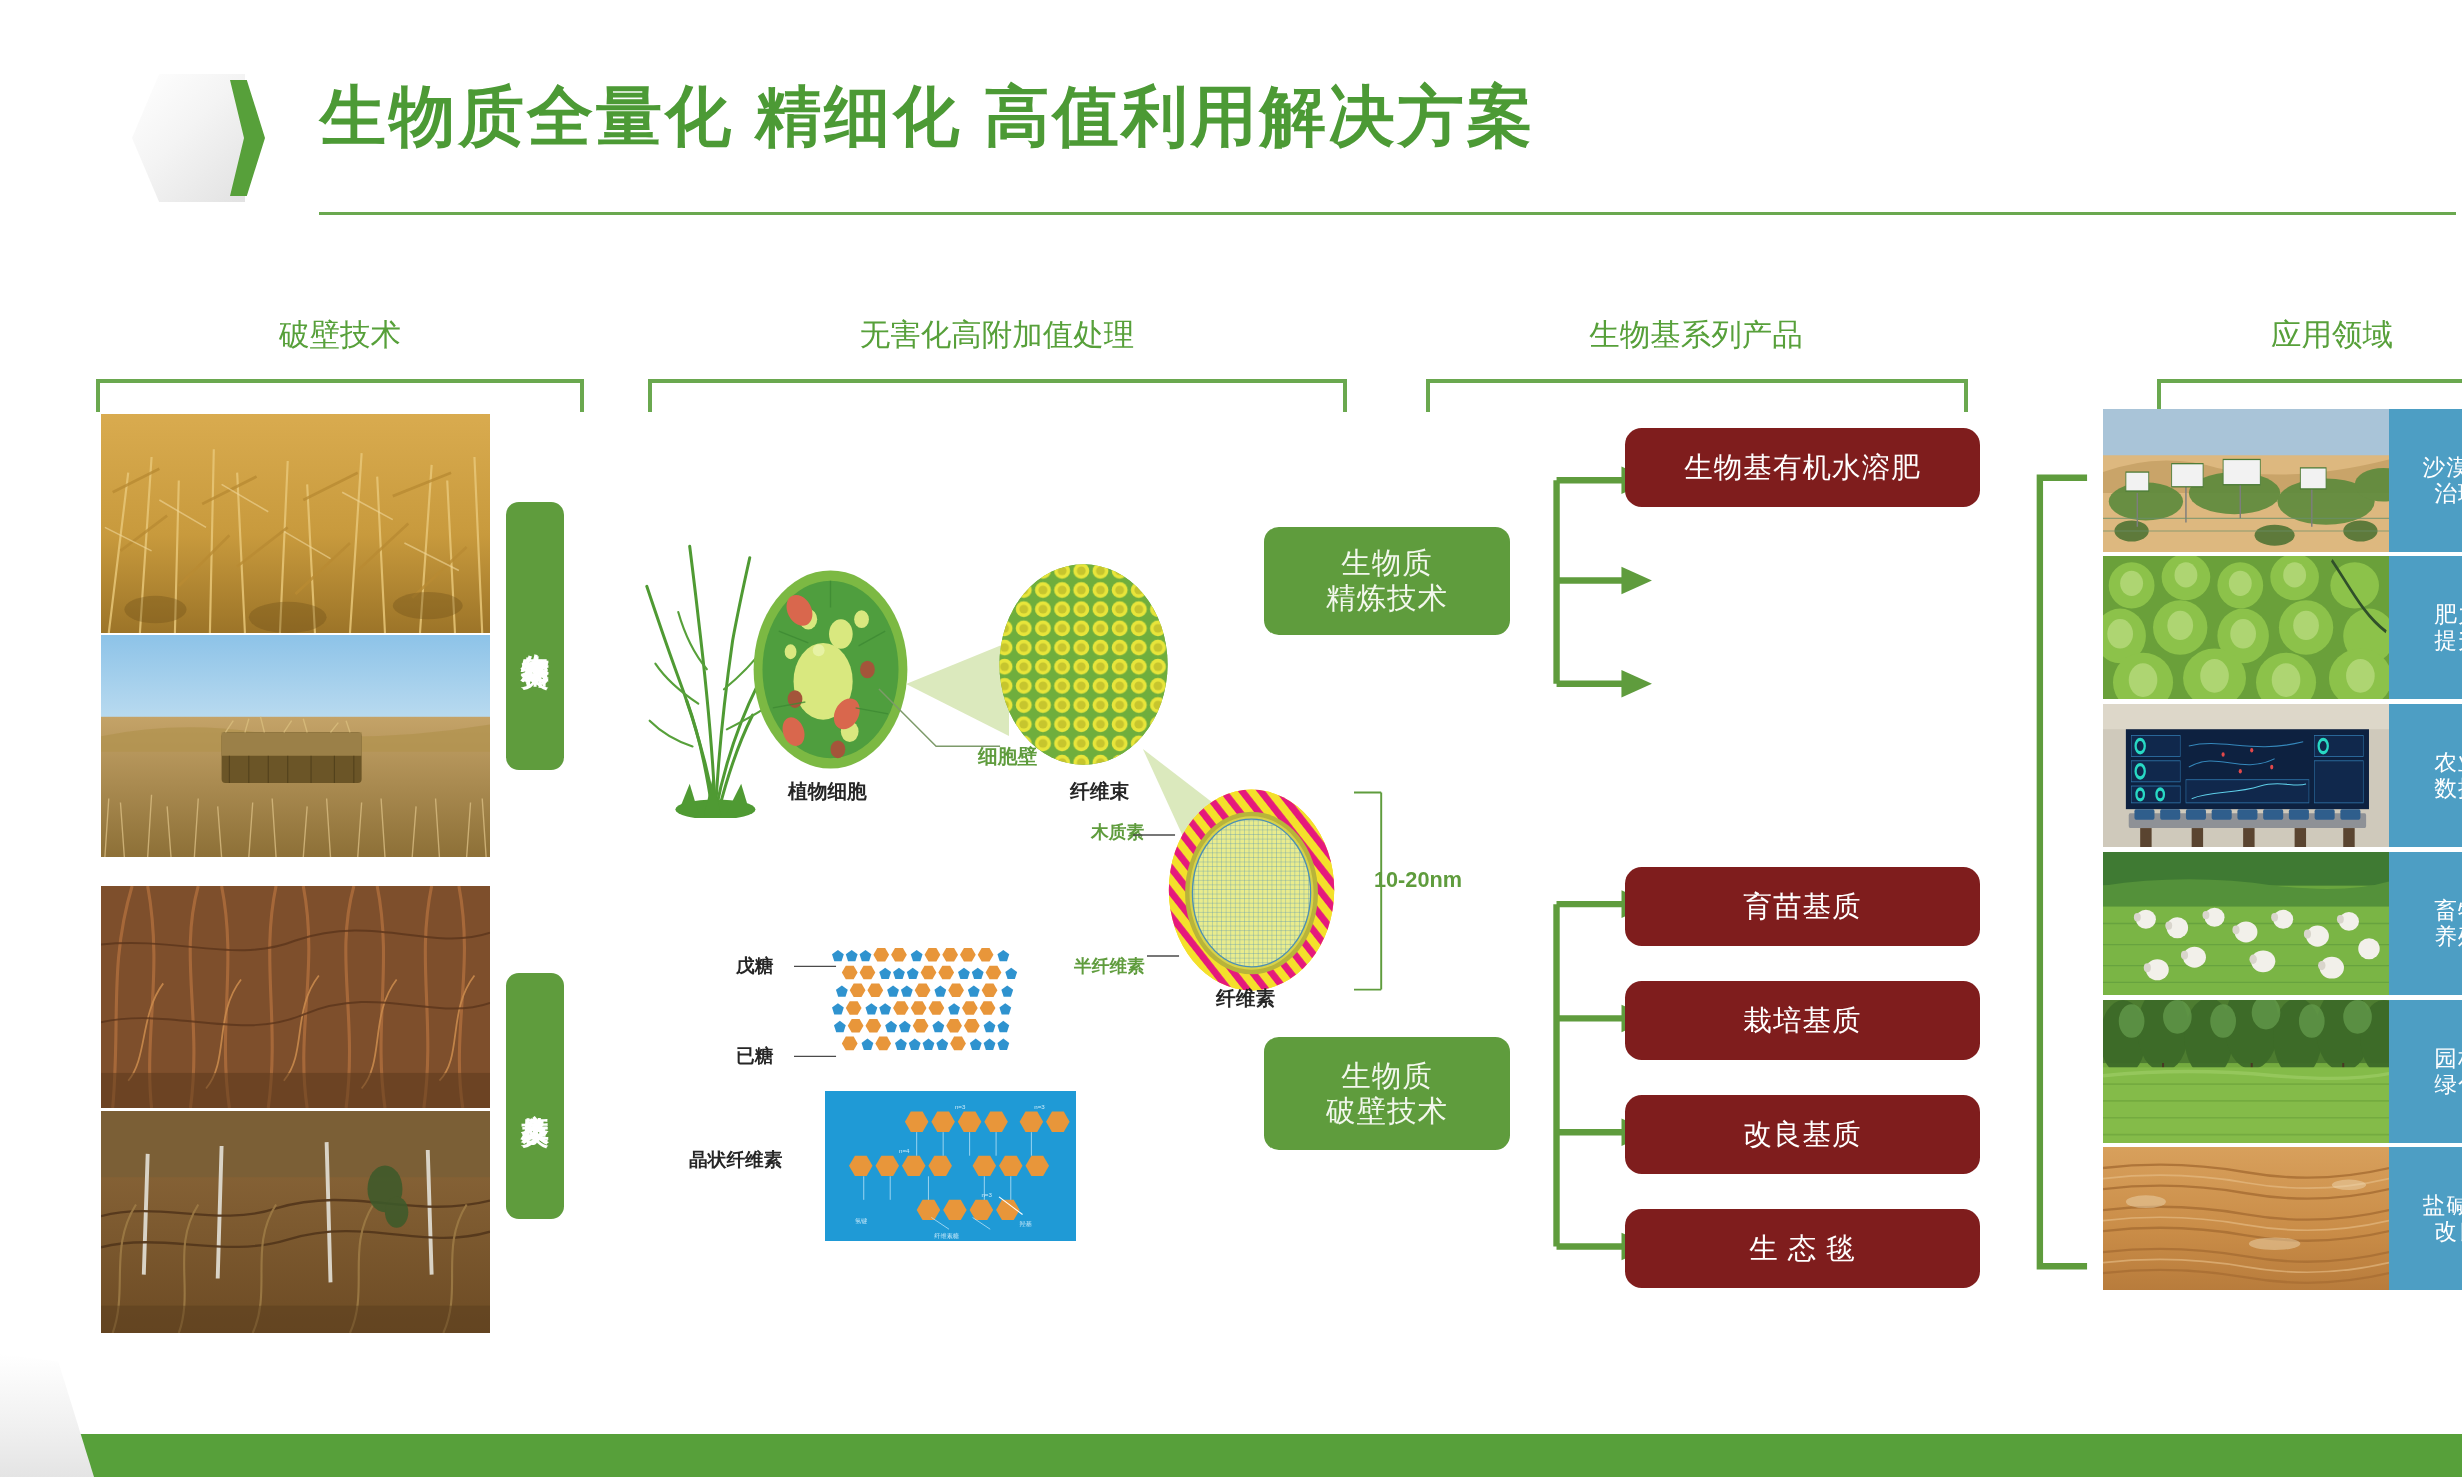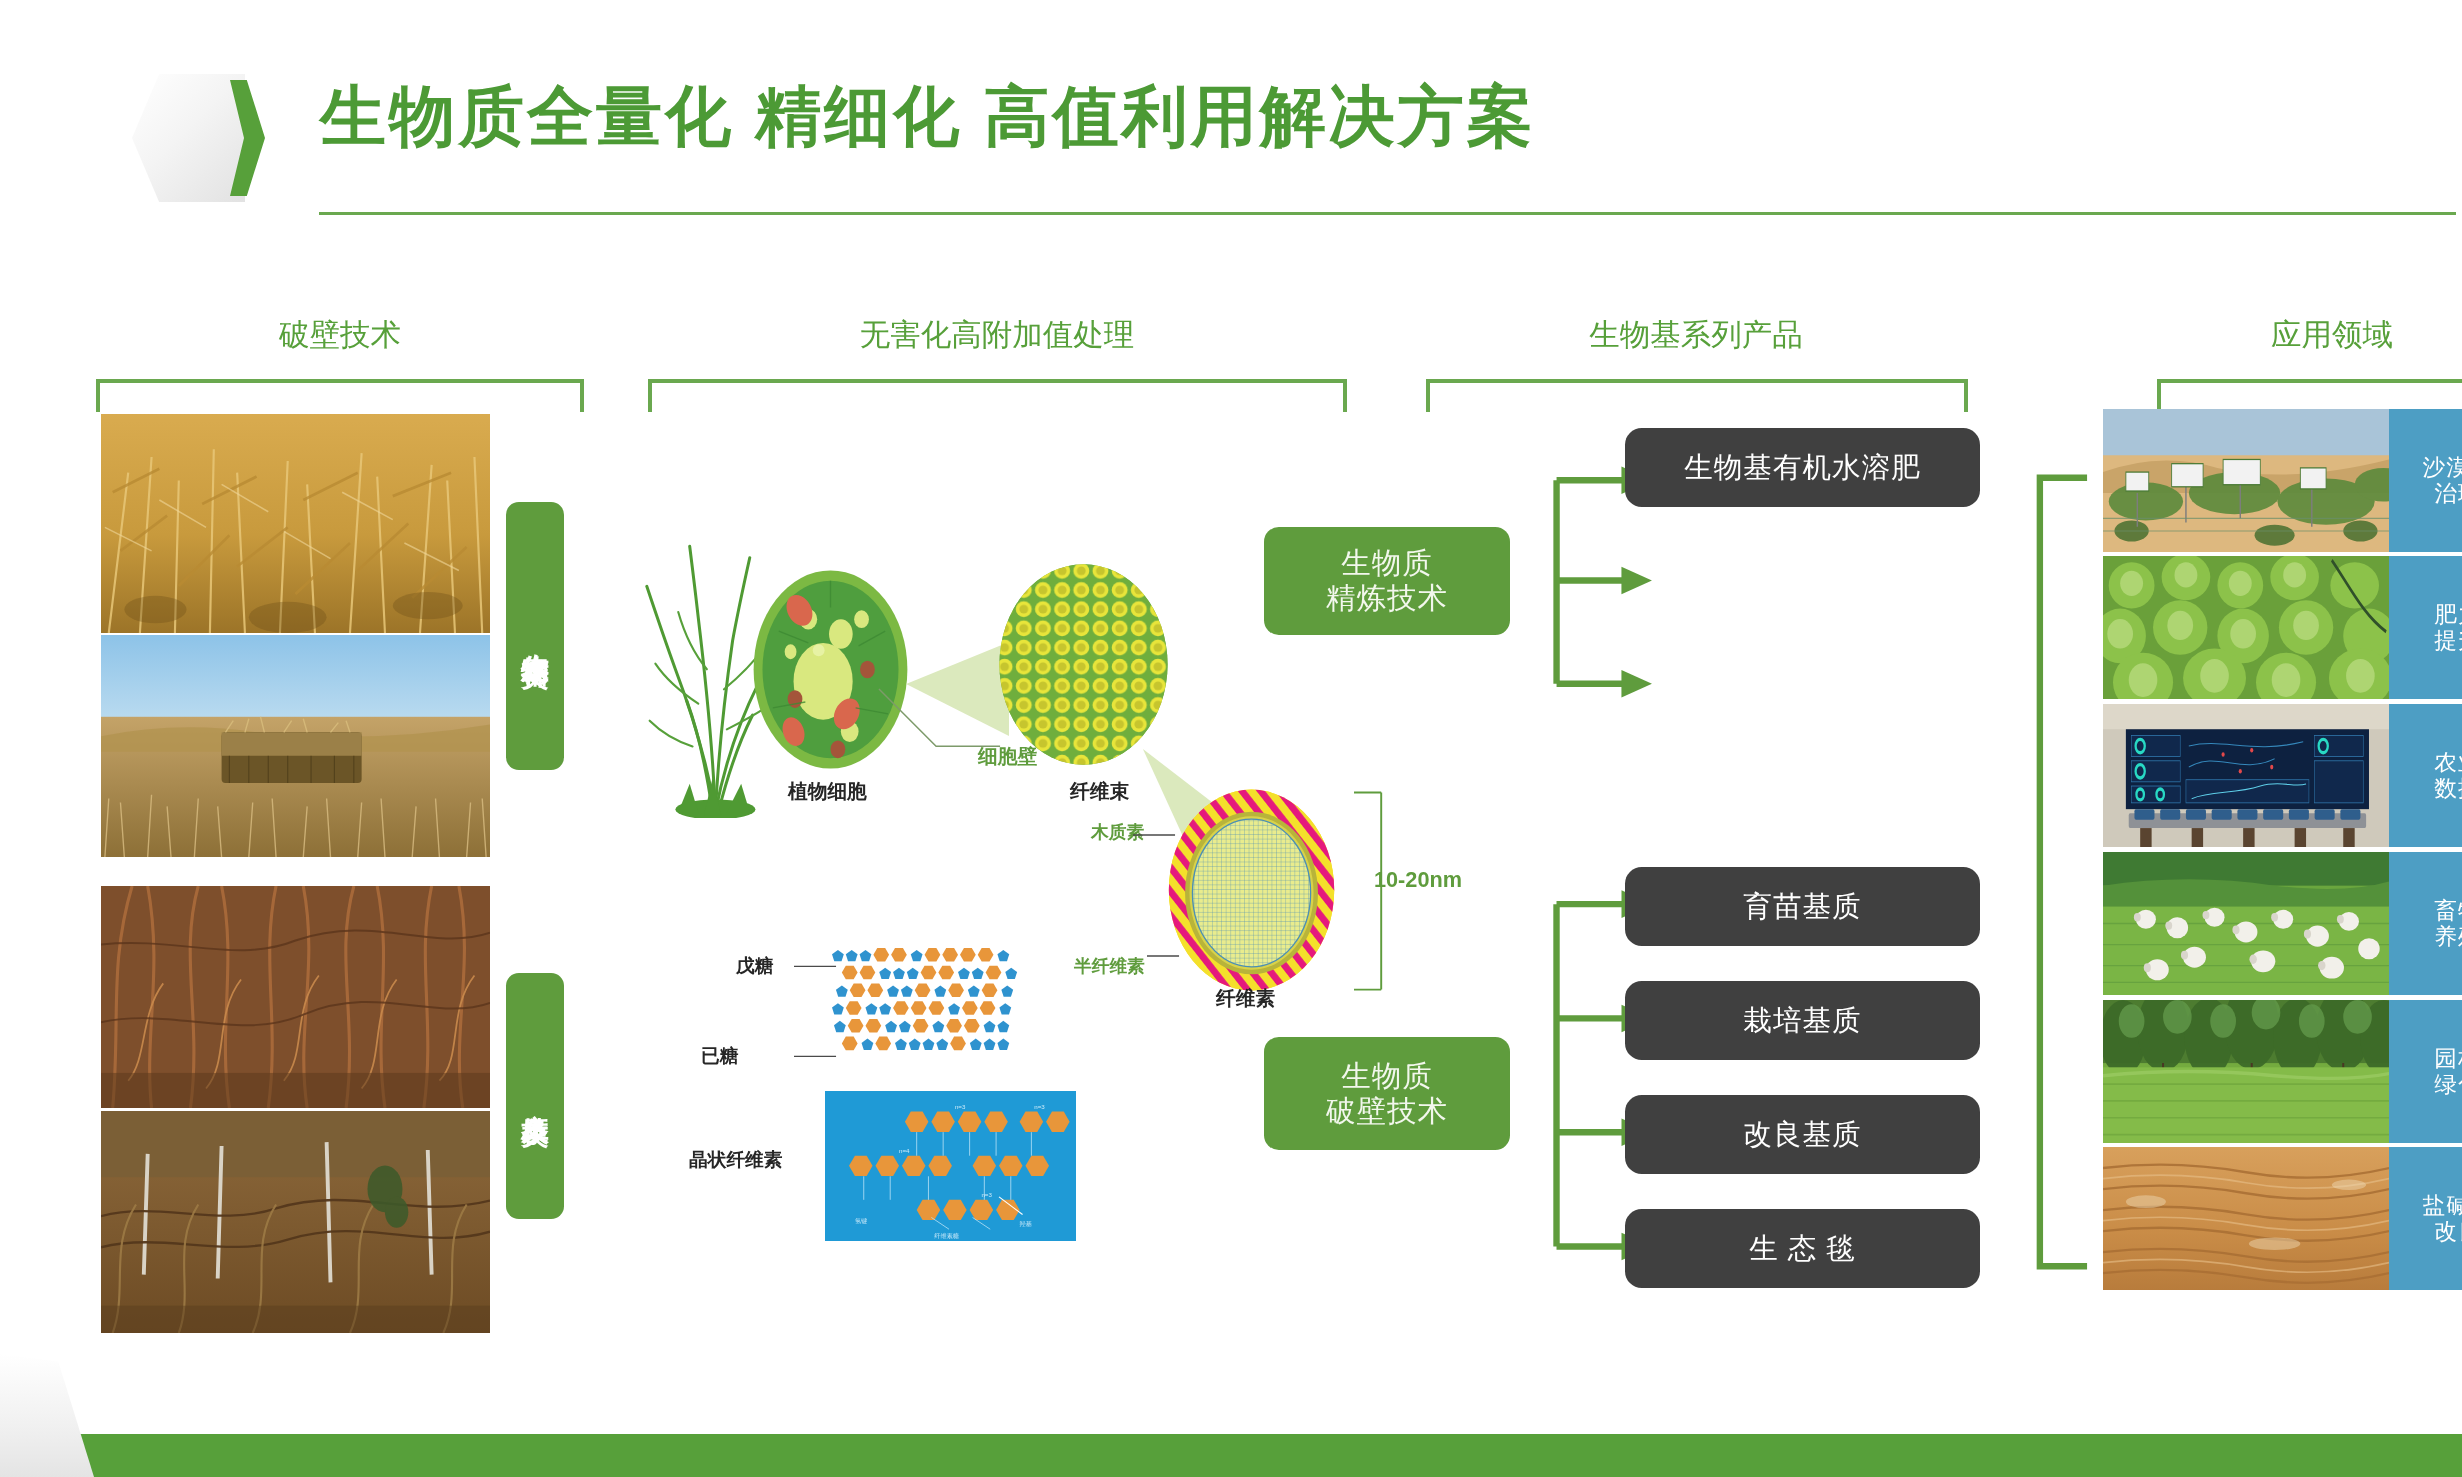--- a/index.html
+++ b/index.html
@@ -51,21 +51,21 @@
   
   .techbox {
     position:absolute; background:#5f9c3d; border-radius:14.8px;
     color:#f2f7ec; font-size:29.5px; line-height:1.18;
     display:flex; flex-direction:column; align-items:center; justify-content:center;
     text-align:center; letter-spacing:1px;
   }
 
   
   .pill {
-    position:absolute; background:#404040; border-radius:16.7px;
+    position:absolute; background:#7f1d1d; border-radius:16.7px;
     color:#ffffff; font-size:28.6px; display:flex; align-items:center; justify-content:center;
     letter-spacing:1px; white-space:nowrap;
   }
 
   
   .conn { position:absolute; }
   .conn svg { display:block; }
 
   
   .approw { position:absolute; display:flex; }
@@ -450,21 +450,21 @@
           <use href="#pent" x="168" y="92"></use>
       </g>
     </svg>
   </div>
   <div class="dlabel" style="left:736px;top:953px;font-size:18.7px;">戊糖</div>
   <div class="conn" style="left:794px;top:964px;">
     <svg width="44" height="4.9" viewBox="0 0 90 10">
         <path d="M0 5 L86 5" stroke="#4a4a4a" stroke-width="2.6"></path>
       </svg>
   </div>
-  <div class="dlabel" style="left:701px;top:1043px;font-size:18.7px;">已糖</div>
+  <div class="dlabel" style="left:736px;top:1043px;font-size:18.7px;">已糖</div>
   <div class="conn" style="left:794px;top:1054px;">
     <svg width="44" height="4.9" viewBox="0 0 90 10">
         <path d="M0 5 L86 5" stroke="#4a4a4a" stroke-width="2.6"></path>
       </svg>
   </div>
 
   <div style="position:absolute;left:825px;top:1091px;width:251px;height:150px;background:#1f9ad6;">
     <svg width="251" height="150" viewBox="0 0 170 102">
       <defs>
           <g id="hx2">

